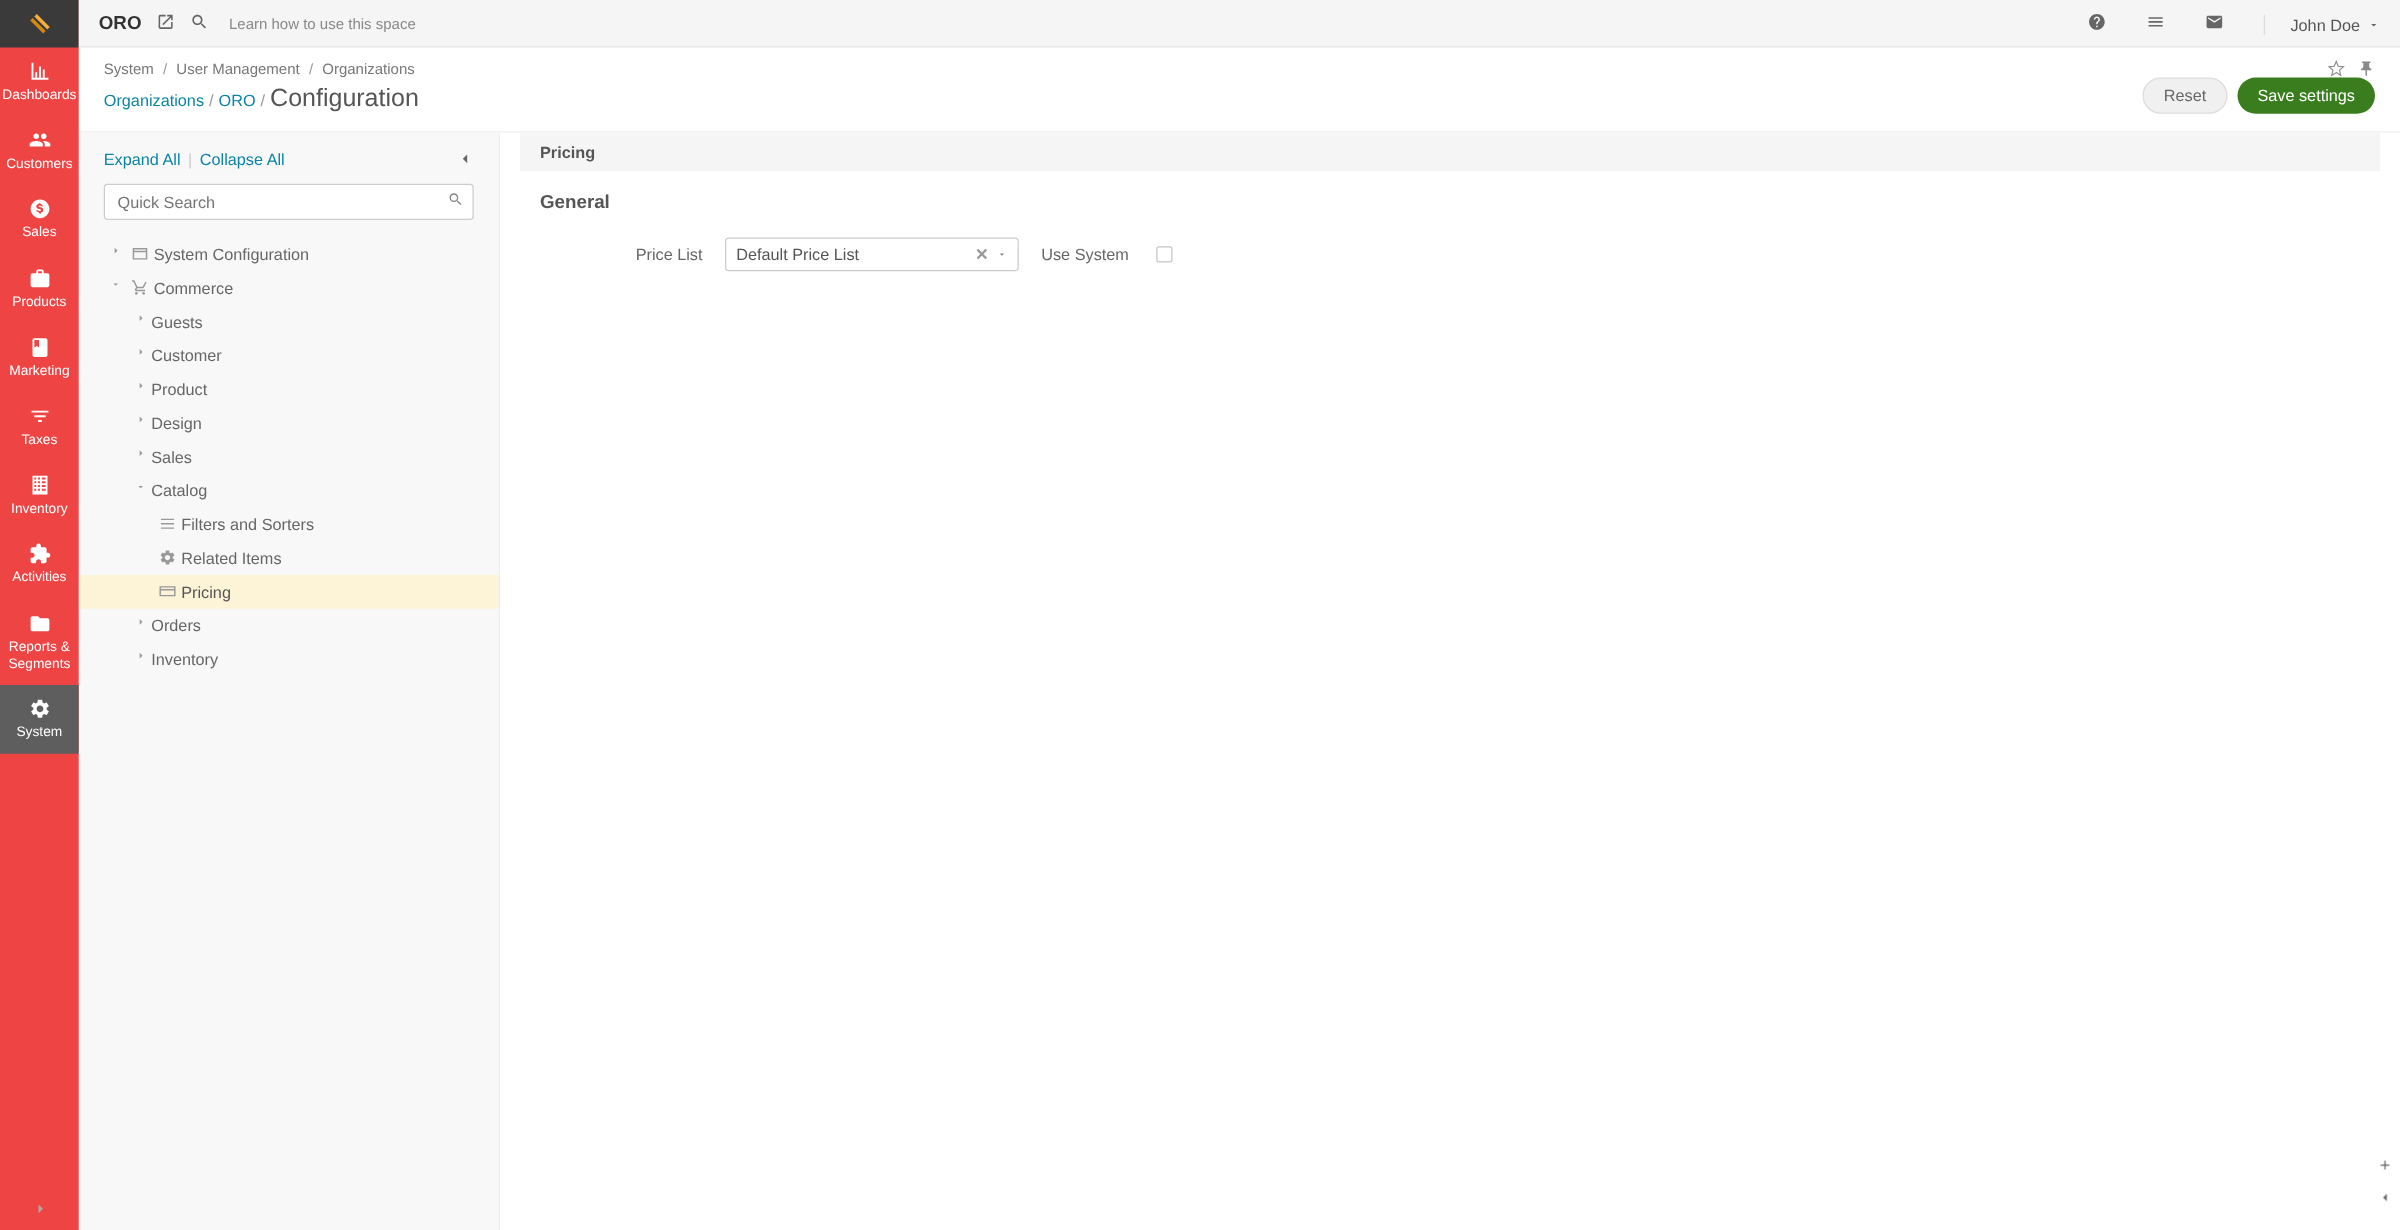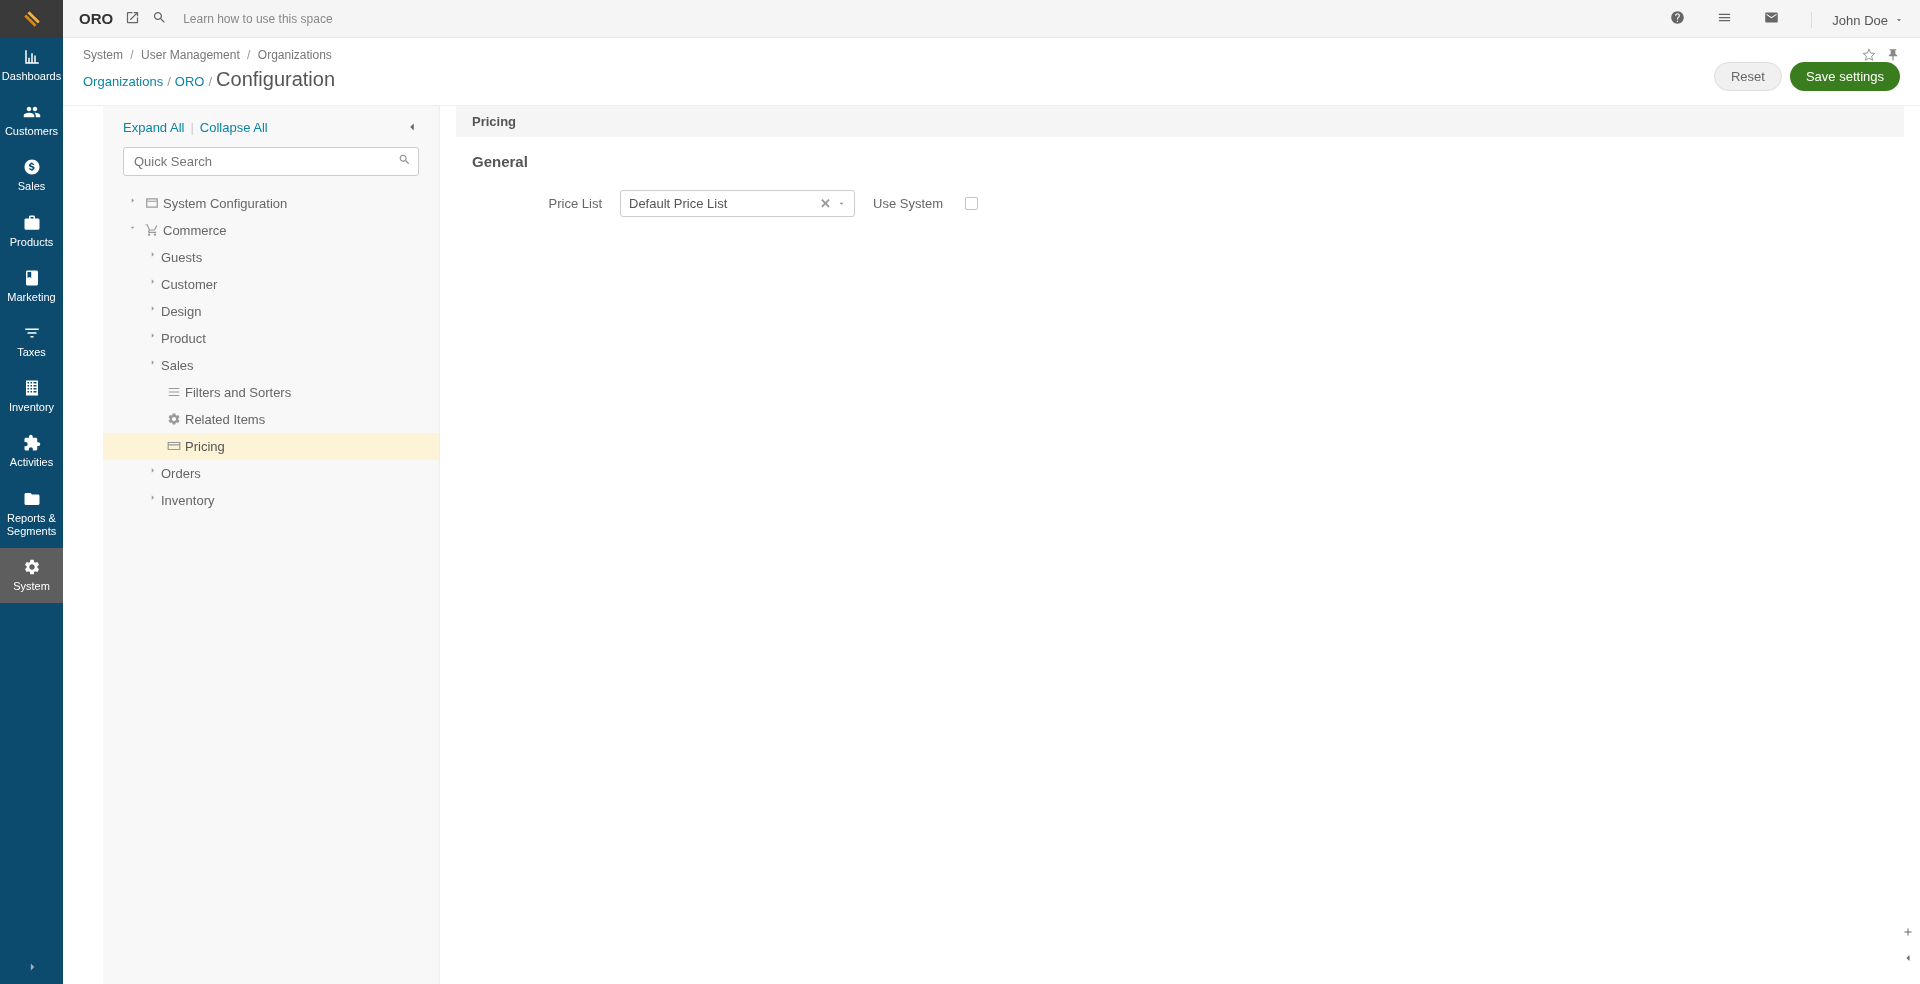--- a/index.html
+++ b/index.html
@@ -1,20 +1,20 @@
 <!DOCTYPE html>
 <html><head>
 <meta charset="utf-8">
 <style>
 * { box-sizing: border-box; margin: 0; padding: 0; }
 body { font-family: "Helvetica Neue", Helvetica, Arial, sans-serif; font-size: 13px; color: #444; background: #fff; overflow: hidden; }
 .app { display: flex; height: 100vh; width: 100vw; }
 
 
-.nav { width: 63px; background: #0c4a6e; color: #fff; display: flex; flex-direction: column; padding-top: 0; }
+.nav { width: 63px; background: #ef4444; color: #fff; display: flex; flex-direction: column; padding-top: 0; }
 .nav-logo { height: 38px; background: #3a3a3a; display:flex; align-items:center; justify-content:center; }
 .nav-logo svg { width: 22px; height: 22px; }
 .nav-items { flex: 1; display:flex; flex-direction: column; }
 .nav-item { display:flex; flex-direction:column; align-items:center; justify-content:center; padding: 10px 2px; cursor: pointer; color:#fff; font-size:11px; text-align:center; line-height:1.2; }
 .nav-item.active { background: #5e5e5e; }
 .nav-item svg, .nav-item .icon-glyph { width: 18px; height: 18px; margin-bottom: 4px; fill: #fff; color:#fff; font-size:18px; }
 .nav-bottom { padding: 10px 0; display:flex; justify-content:center; }
 .nav-bottom svg { width:14px; height:14px; fill:#aaa; }
 
 
@@ -42,21 +42,21 @@
 .icon-btn svg { width:14px; height:14px; fill:#888; }
 .header-buttons { position:absolute; right:20px; bottom:14px; display:flex; gap:8px; }
 .btn { border-radius: 16px; padding: 6px 16px; font-size: 13px; cursor:pointer; border: none; }
 .btn-default { background:#f0f0f0; color:#666; border:1px solid #ddd; }
 .btn-primary { background:#3a7d1f; color:#fff; }
 
 
 .work { flex:1; display:flex; overflow:hidden; }
 
 
-.tree-panel { width: 337px; background:#f8f8f8; border-right: 1px solid #eee; padding: 14px 20px; overflow-y:auto;margin-left:40px; }
+.tree-panel { width: 337px; background:#f8f8f8; border-right: 1px solid #eee; padding: 14px 20px; overflow-y:auto; }
 .tree-actions { display:flex; align-items:center; gap:6px; margin-bottom: 12px; position:relative; }
 .tree-actions a { color:#0c84a3; font-size:13px; text-decoration:none; }
 .tree-actions .div { color:#ccc; }
 .tree-collapse-icon { position:absolute; right:0; top:0; cursor:pointer; }
 .tree-collapse-icon svg { width:14px; height:14px; fill:#666; }
 .search-wrap { position:relative; margin-bottom:14px; }
 .search-wrap input { width:100%; padding: 6px 28px 6px 10px; border:1px solid #ccc; border-radius:3px; font-size:13px; background:#fff; }
 .search-wrap .sicon { position:absolute; right:8px; top:6px; color:#888; }
 .search-wrap .sicon svg { width:13px; height:13px; fill:#888; }
 
@@ -320,44 +320,52 @@
                     <span class="label">Customer</span>
                   </div>
                 </li>
               <li class="lvl2">
                   <div class="row">
                     <span class="caret">
                       <svg viewBox="0 0 24 24">
                         <path d="M10 6l6 6-6 6V6z"></path>
                       </svg>
                     </span>
+                    <span class="label">Product</span>
+                  </div>
+                </li>
+              <li class="lvl2">
+                  <div class="row">
+                    <span class="caret">
+                      <svg viewBox="0 0 24 24">
+                        <path d="M10 6l6 6-6 6V6z"></path>
+                      </svg>
+                    </span>
                     <span class="label">Design</span>
                   </div>
                 </li>
               <li class="lvl2">
                   <div class="row">
                     <span class="caret">
                       <svg viewBox="0 0 24 24">
                         <path d="M10 6l6 6-6 6V6z"></path>
                       </svg>
                     </span>
-                    <span class="label">Product</span>
-                  </div>
-                </li>
-              <li class="lvl2">
-                  <div class="row">
-                    <span class="caret">
-                      <svg viewBox="0 0 24 24">
-                        <path d="M10 6l6 6-6 6V6z"></path>
-                      </svg>
-                    </span>
                     <span class="label">Sales</span>
                   </div>
                 </li>
               <li class="lvl2">
+                <div class="row">
+                    <span class="caret">
+                      <svg viewBox="0 0 24 24">
+                        <path d="M7 10l5 5 5-5H7z"></path>
+                      </svg>
+                    </span>
+                    <span class="label">Catalog</span>
+                  </div>
                 <ul>
                   <li class="lvl3 leaf">
                       <div class="row">
                         <span class="ticon">
                           <svg viewBox="0 0 24 24">
                             <path d="M3 5h18v2H3zm0 6h18v2H3zm0 6h18v2H3z"></path>
                           </svg>
                         </span>
                         <span class="label">Filters and Sorters</span>
                       </div>

